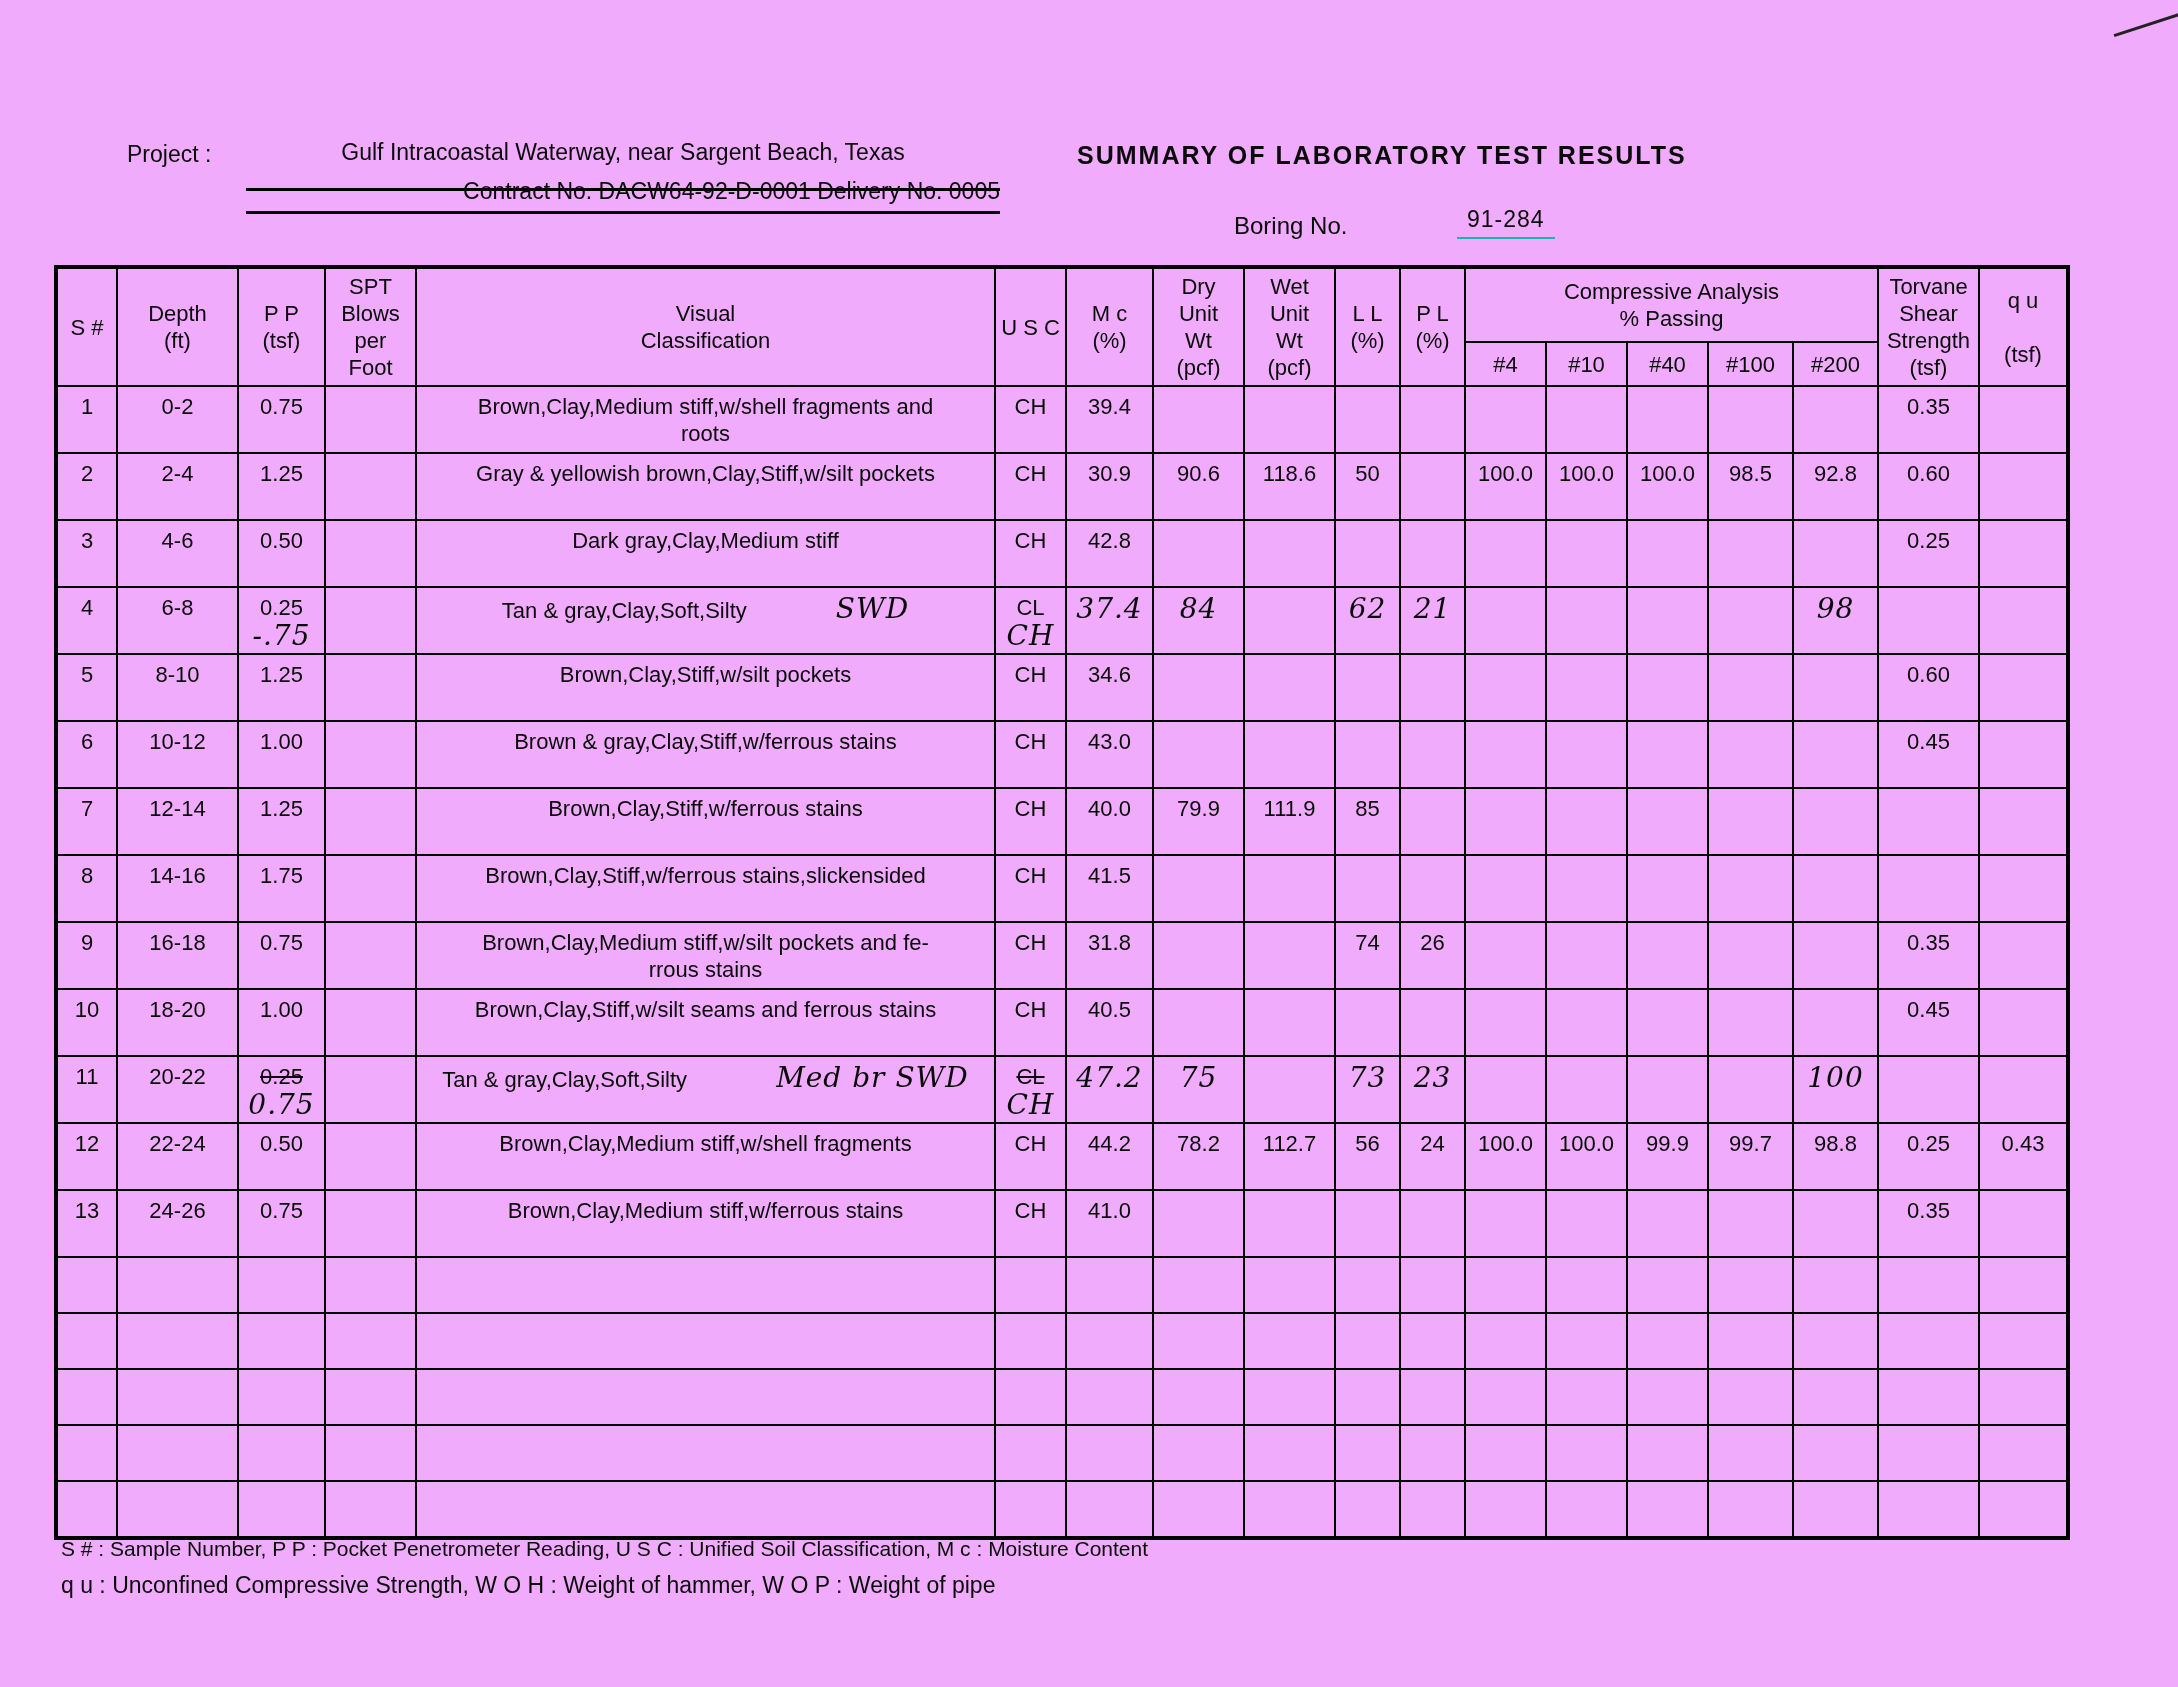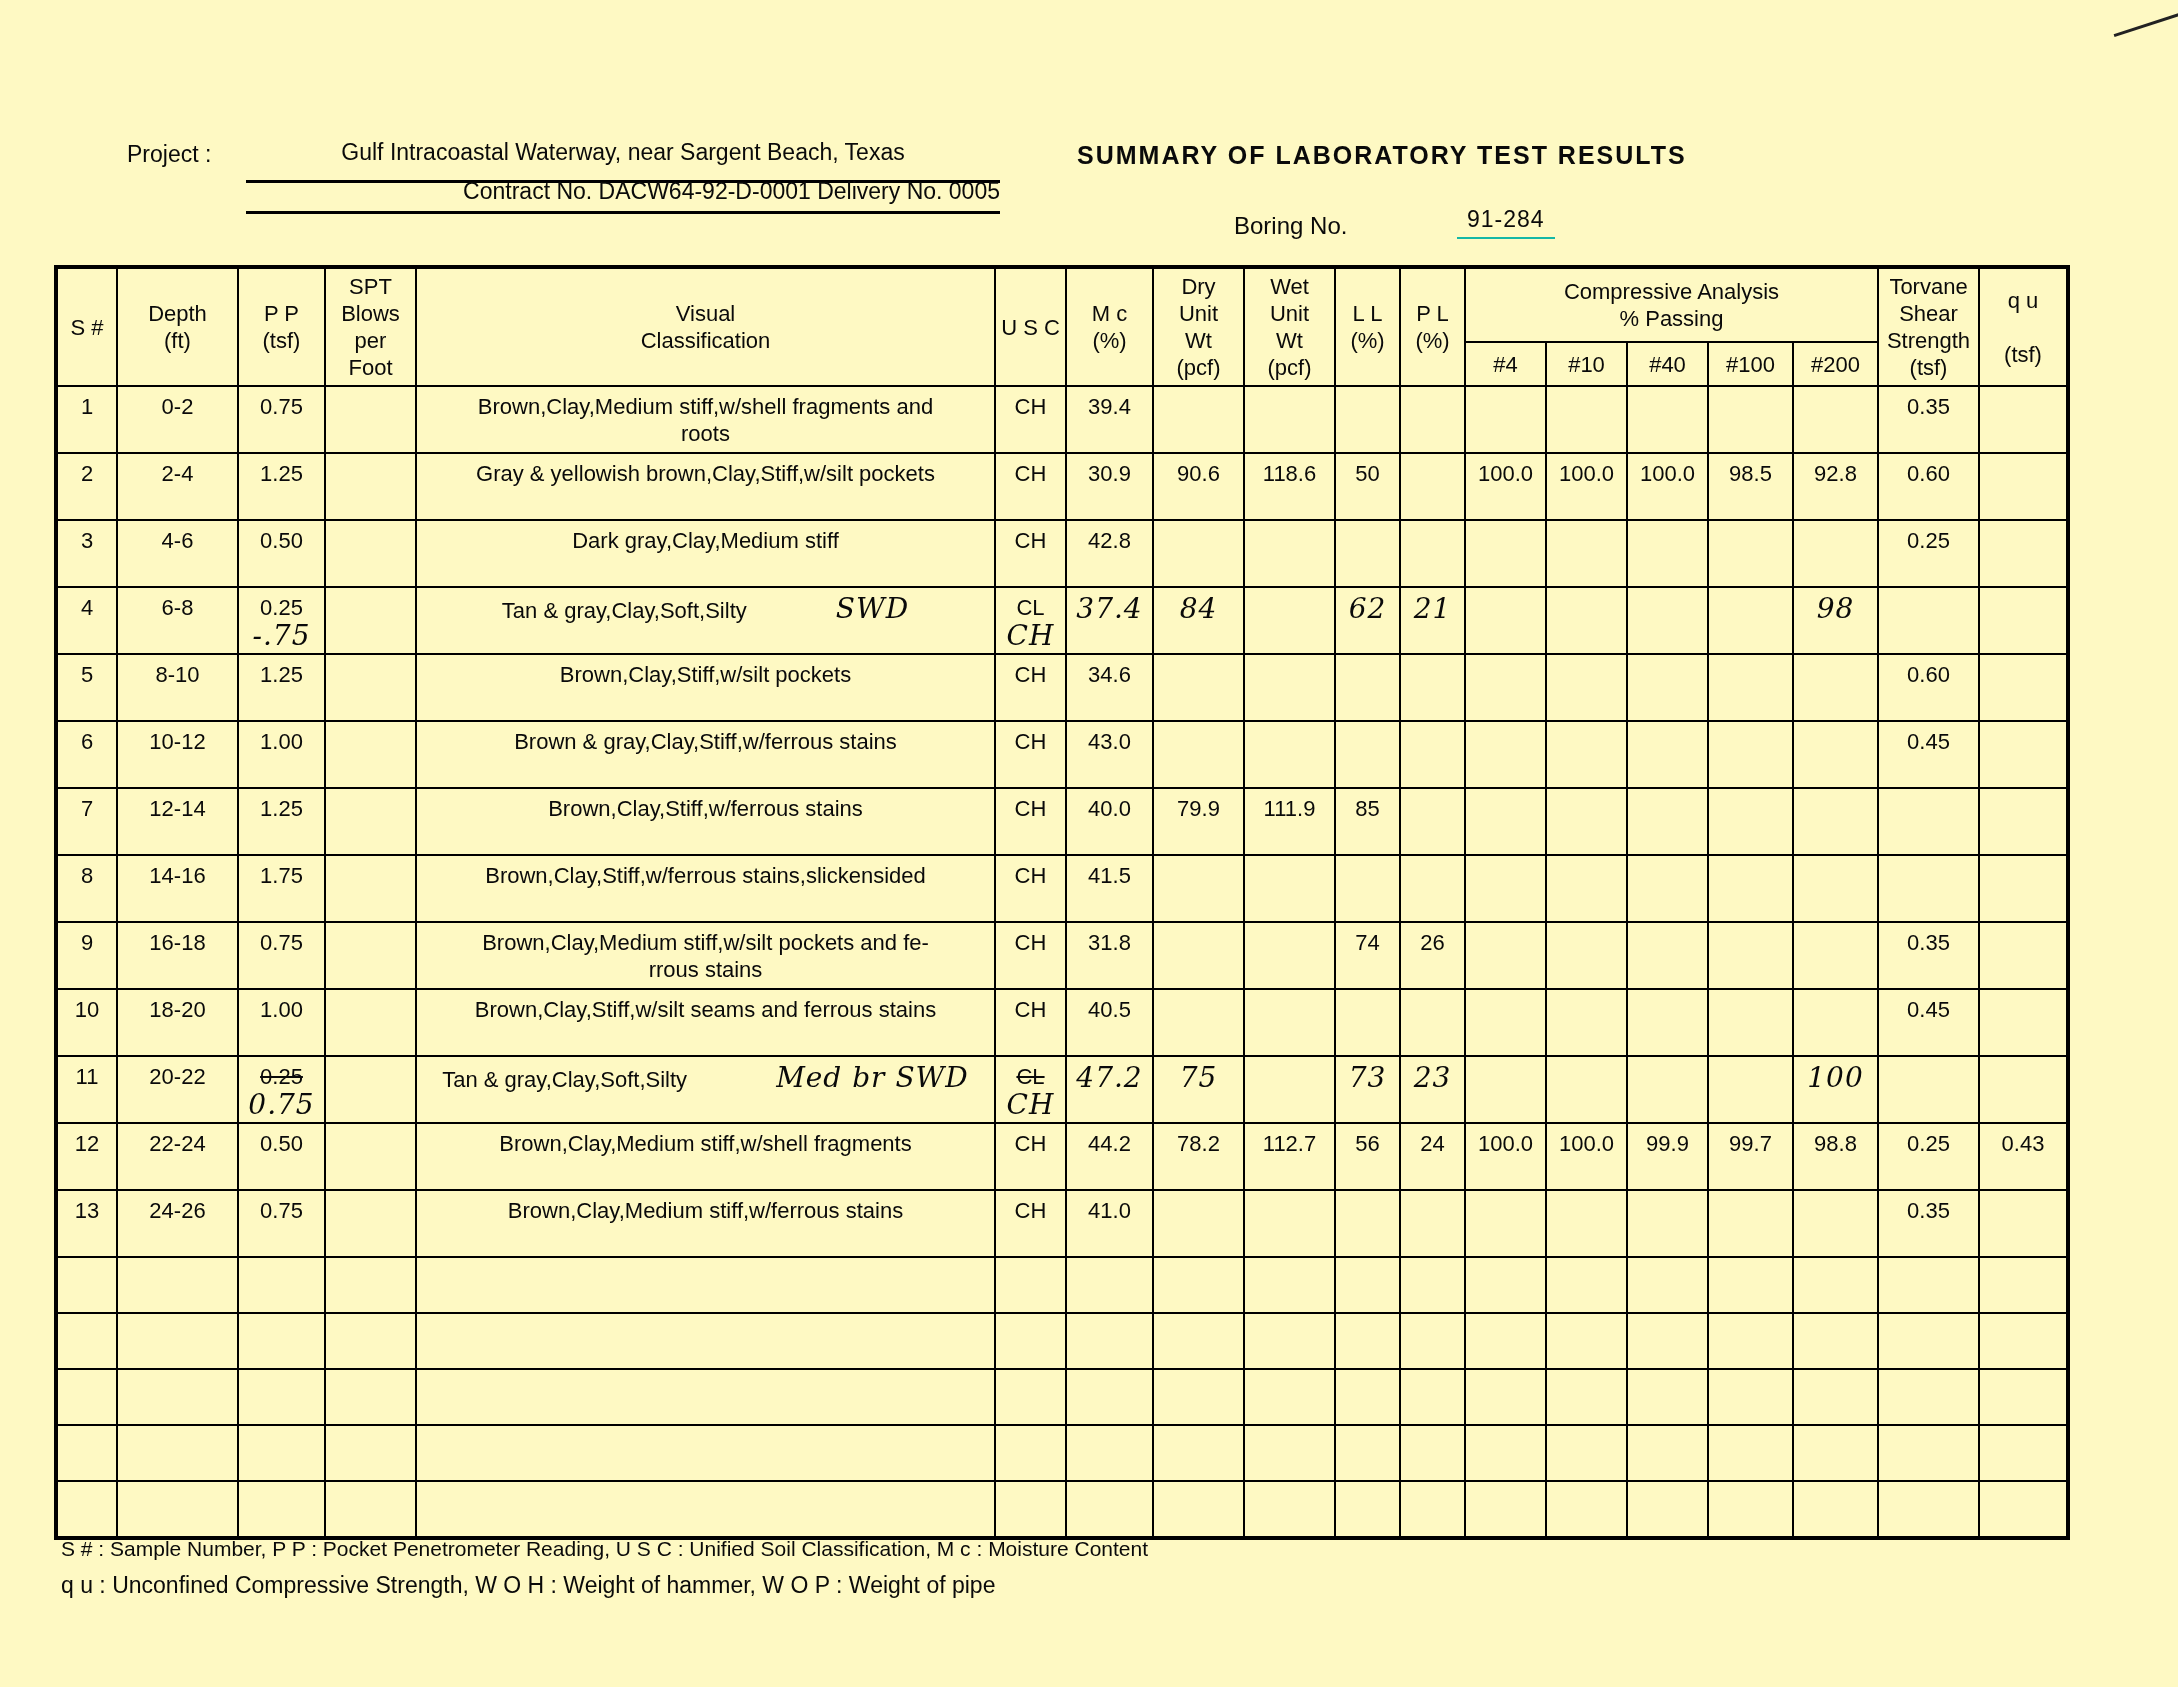--- a/index.html
+++ b/index.html
@@ -4,42 +4,42 @@
 <style>
   html, body {
     margin: 0;
     padding: 0;
     background: #f4f4f2;
   }
   .page {
     position: relative;
     width: 2178px;
     height: 1687px;
-    background: #fef9c3;
+    background: #f0abfc;
     font-family: "Liberation Sans", sans-serif;
     color: #0a0a0a;
     overflow: hidden;
   }
 
   
   .hdr-label {
     position: absolute;
     left: 127px;
     top: 141px;
     font-size: 23px;
   }
   .project-line1 {
     position: absolute;
     left: 246px;
     top: 139px;
     width: 754px;
     text-align: center;
     font-size: 23px;
     border-bottom: 3px solid #000;
-    padding-bottom: 14px;
+    padding-bottom: 22px;
   }
   .project-line2 {
     position: absolute;
     left: 246px;
     top: 178px;
     width: 754px;
     text-align: right;
     font-size: 23px;
     border-bottom: 3px solid #000;
     padding-bottom: 6px;

